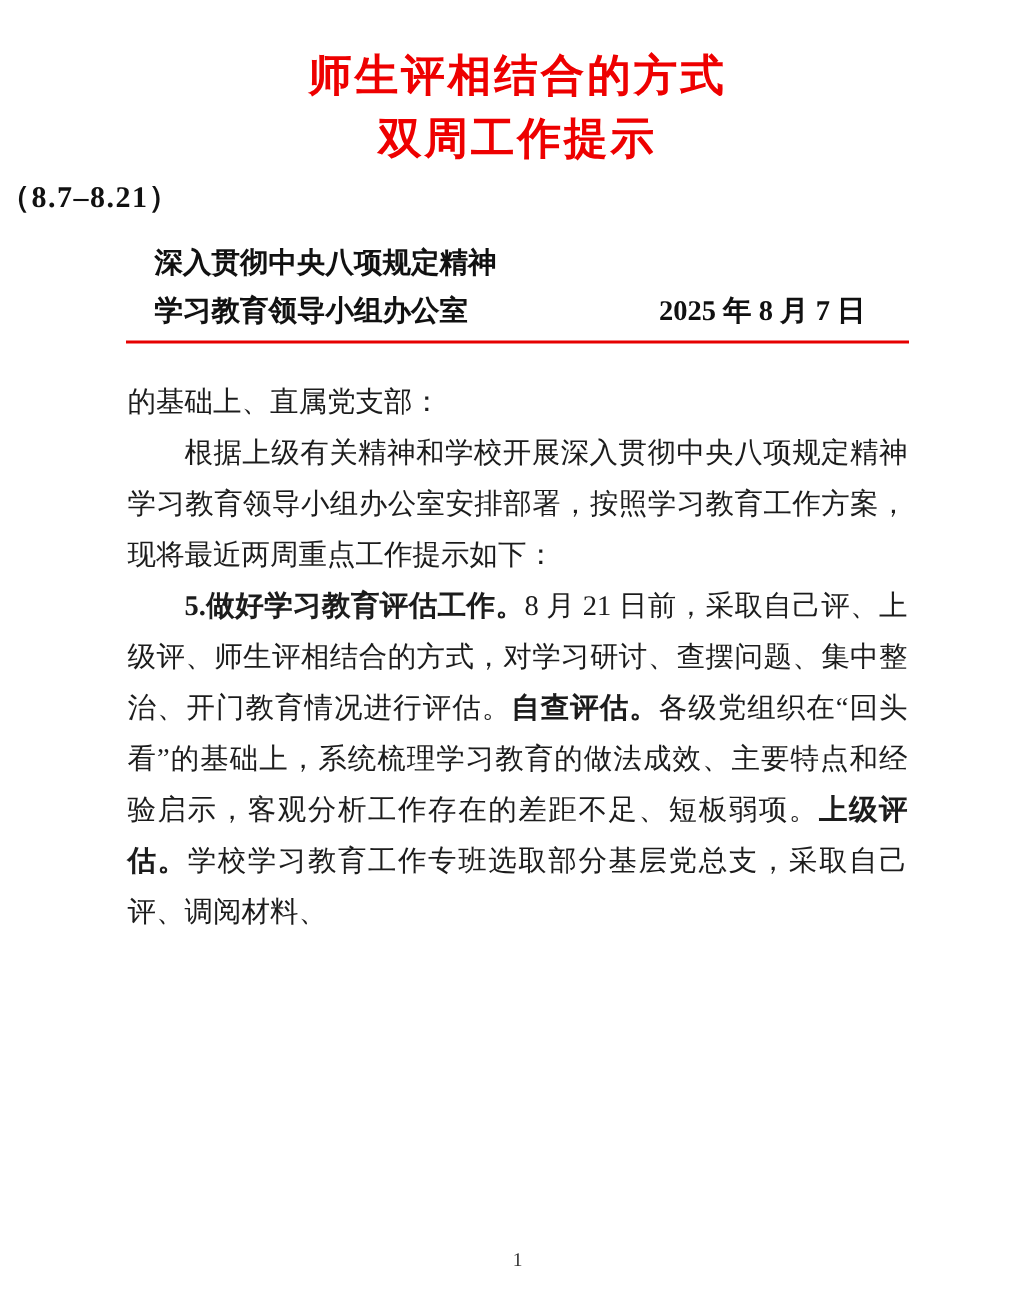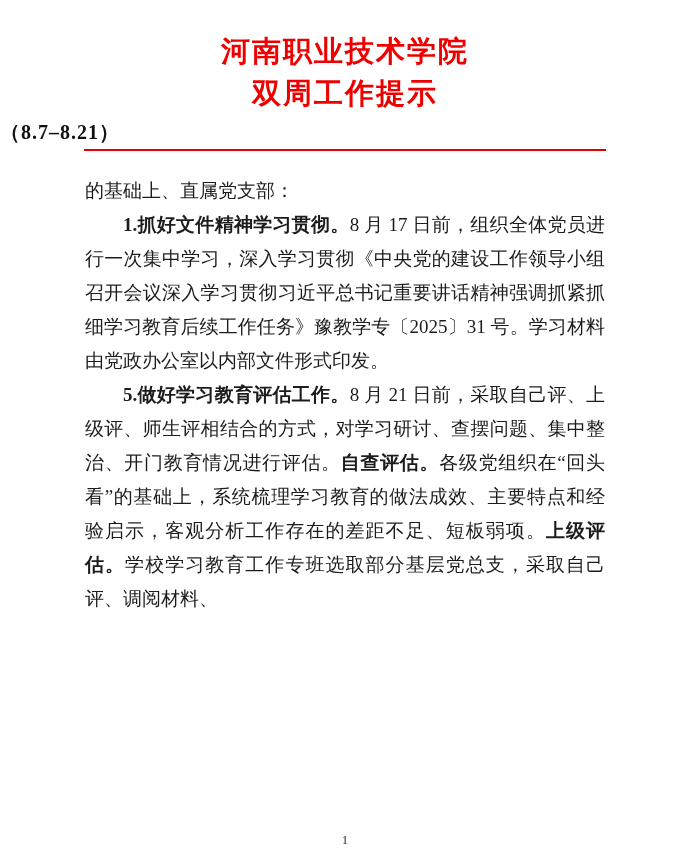--- a/index.html
+++ b/index.html
@@ -81,32 +81,39 @@
     font-size:13px;
     color:#333333;
   }
 </style>
 </head>
 <body>
 
 <div class="page">
 
   <div class="title-block">
-    <div class="title-line">河南职业技术学院</div>
+    <div class="title-line">师生评相结合的方式</div>
     <div class="title-line">双周工作提示</div>
   </div>
 
   <div class="subtitle">（8.7–8.21）</div>
 
+  <div class="sender-row">
+    <div class="sender-left">
+      <div class="sender-line">深入贯彻中央八项规定精神</div>
+      <div class="sender-line">学习教育领导小组办公室</div>
+    </div>
+    <div class="sender-date">2025 年 8 月 7 日</div>
+  </div>
 
   <div class="red-rule"></div>
 
   <div class="doc-body">
     <p class="salutation">的基础上、直属党支部：</p>
     <div>
-        <p class="para"><span class="b">1.抓好文件精神学习贯彻。</span><span>8 月 17 日前，组织全体党员进行一次集中学习，深入学习贯彻《中央党的建设工作领导小组召开会议深入学习贯彻习近平总书记重要讲话精神强调抓紧抓细学习教育后续工作任务》豫教学专〔2025〕31 号。学习材料由党政办公室以内部文件形式印发。</span></p>
+        <p class="para"><span>根据上级有关精神和学校开展深入贯彻中央八项规定精神学习教育领导小组办公室安排部署，按照学习教育工作方案，现将最近两周重点工作提示如下：</span></p>
         <p class="para"><span class="b">5.做好学习教育评估工作。</span><span>8 月 21 日前，采取自己评、上级评、师生评相结合的方式，对学习研讨、查摆问题、集中整治、开门教育情况进行评估。</span><span class="b">自查评估。</span><span>各级党组织在“回头看”的基础上，系统梳理学习教育的做法成效、主要特点和经验启示，客观分析工作存在的差距不足、短板弱项。</span><span class="b">上级评估。</span><span>学校学习教育工作专班选取部分基层党总支，采取自己评、调阅材料、</span></p>
       </div>
   </div>
 
   <div class="page-number">1</div>
 
 </div>
 
 </body></html>

